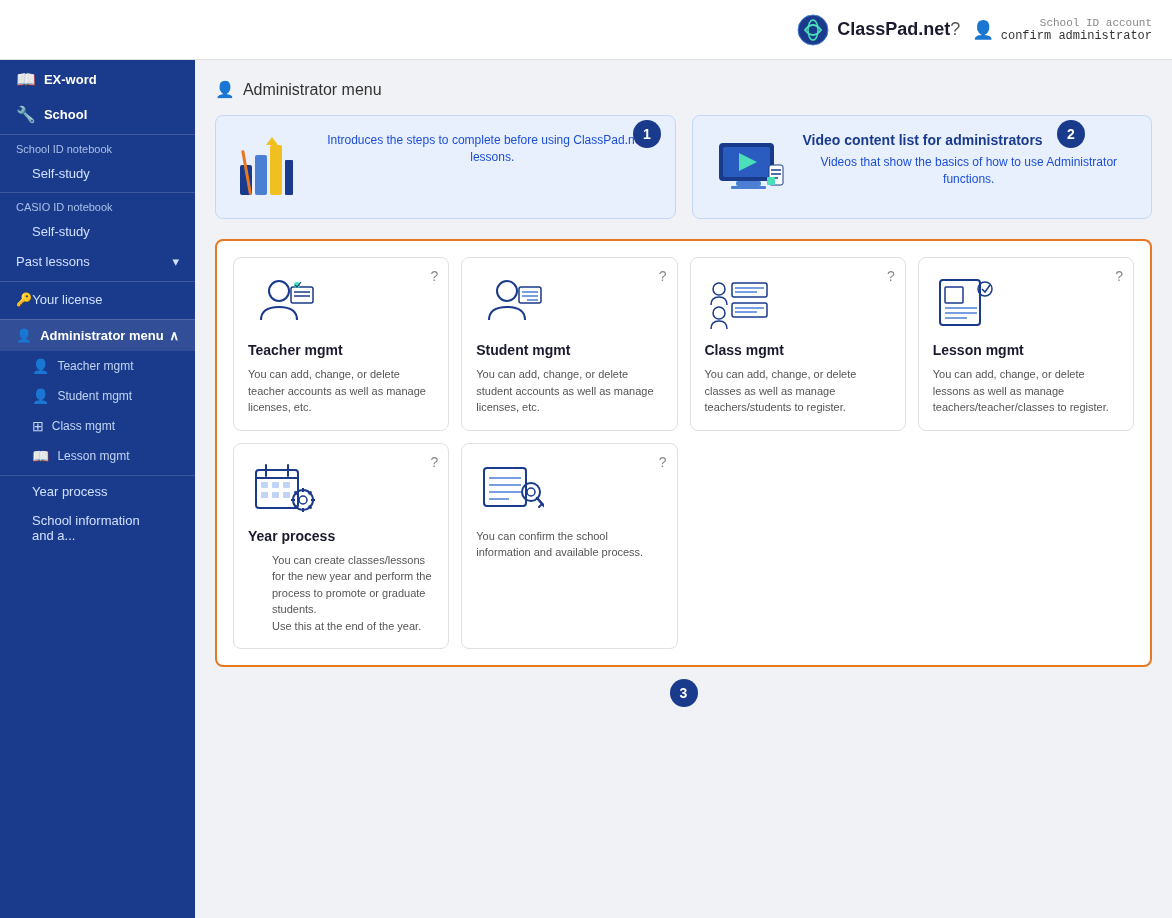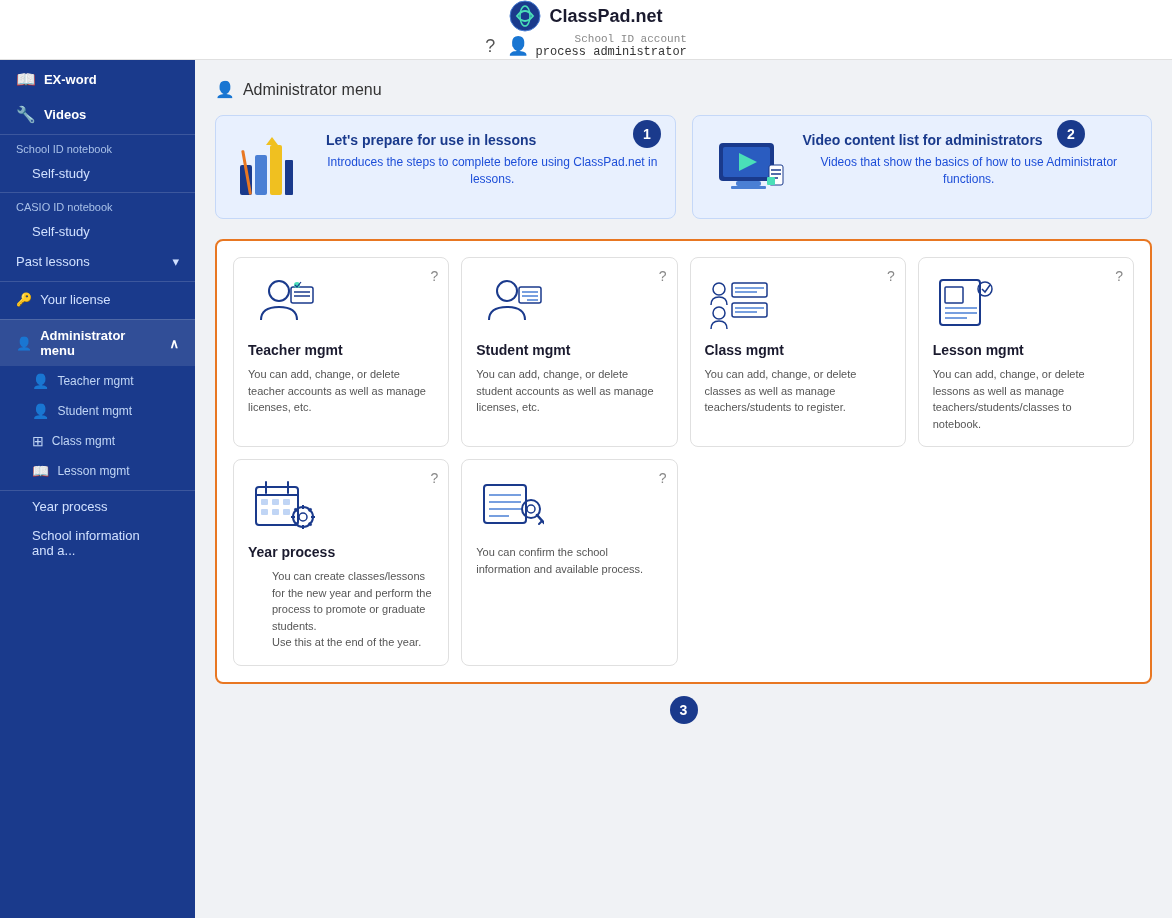--- a/index.html
+++ b/index.html
@@ -4,26 +4,25 @@
   <style>
     * { box-sizing: border-box; margin: 0; padding: 0; }
     body { font-family: 'Segoe UI', Arial, sans-serif; background: #f0f2f5; display: flex; flex-direction: column; height: 918px; overflow: hidden; }
 
     
     .header {
       background: white;
       height: 60px;
       display: flex;
       align-items: center;
-      justify-content: space-between;
+      justify-content: flex-end;
       padding: 0 20px;
       border-bottom: 1px solid #e0e0e0;
       flex-shrink: 0;
       z-index: 10;
-      flex-direction: column;
     }
     .header-logo {
       display: flex;
       align-items: center;
       gap: 8px;
       font-size: 18px;
       font-weight: bold;
       color: #1a1a2e;
     }
     .logo-icon {
@@ -93,21 +92,21 @@
       border-top: 1px solid rgba(255,255,255,0.15);
       margin-top: 4px;
     }
     .sidebar-item {
       padding: 8px 16px;
       font-size: 13px;
       color: #d0e0ff;
       cursor: pointer;
       display: flex;
       align-items: center;
-      gap: 8px;
+      gap: 0;
     }
     .sidebar-item.expanded-header {
       background: rgba(255,255,255,0.1);
       color: white;
       font-weight: 600;
       justify-content: space-between;
     }
     .sidebar-sub-item {
       padding: 7px 16px 7px 32px;
       font-size: 12px;
@@ -274,38 +273,38 @@
       <ellipse cx="16" cy="16" rx="5" ry="10" fill="none" stroke="#4adfb8" stroke-width="1.5"></ellipse>
     </svg>
     <span>ClassPad.net</span>
   </div>
   <div class="header-right">
     <span class="header-help">?</span>
     <div class="header-account">
       <span class="header-account-icon">👤</span>
       <div class="account-text">
         <div class="account-label">School ID account</div>
-        <div class="account-name">process administrator</div>
+        <div class="account-name">confirm administrator</div>
       </div>
     </div>
   </div>
 </div>
 
 <div class="main-layout">
 
   <div class="sidebar">
 
     <div class="sidebar-section-header">
       <span class="icon">📖</span>
       <span>EX-word</span>
     </div>
 
     <div class="sidebar-section-header">
       <span class="icon">🔧</span>
-      <span>Videos</span>
+      <span>School</span>
     </div>
 
     <div class="sidebar-divider-label">School ID notebook</div>
     <div class="sidebar-plain">
       <span>Self-study</span>
     </div>
 
     <div class="sidebar-divider-label">CASIO ID notebook</div>
     <div class="sidebar-plain">
       <span>Self-study</span>
@@ -376,21 +375,20 @@
           <svg width="75" height="65" viewBox="0 0 75 65">
             <rect x="5" y="30" width="12" height="30" rx="2" fill="#1a3a8c"></rect>
             <rect x="20" y="20" width="12" height="40" rx="2" fill="#4a7fd4"></rect>
             <rect x="35" y="10" width="12" height="50" rx="2" fill="#f0c020"></rect>
             <rect x="50" y="25" width="8" height="35" rx="1" fill="#1a3a8c"></rect>
             <polygon points="37,2 43,10 31,10" fill="#f0c020"></polygon>
             <rect x="10" y="15" width="3" height="45" rx="1" fill="#e87722" transform="rotate(-10 11 37)"></rect>
           </svg>
         </div>
         <div class="banner-card-text">
-          <h3>Let's prepare for use in lessons</h3>
           <p>Introduces the steps to complete before using ClassPad.net in lessons.</p>
         </div>
       </div>
       <div class="banner-card">
         <div class="banner-card-img">
 
           <svg width="75" height="65" viewBox="0 0 75 65">
             <rect x="8" y="8" width="55" height="38" rx="4" fill="#1a3a8c"></rect>
             <rect x="12" y="12" width="47" height="30" rx="2" fill="#2a5cc0"></rect>
             <polygon points="28,18 28,36 46,27" fill="#4adfb8"></polygon>
@@ -477,21 +475,21 @@
               <rect x="5" y="5" width="40" height="45" rx="3" fill="none" stroke="#1a3a8c" stroke-width="2"></rect>
               <rect x="10" y="12" width="18" height="16" rx="1" fill="none" stroke="#1a3a8c" stroke-width="1.5"></rect>
               <line x1="10" y1="33" x2="42" y2="33" stroke="#4a7fd4" stroke-width="1.5"></line>
               <line x1="10" y1="38" x2="42" y2="38" stroke="#4a7fd4" stroke-width="1.5"></line>
               <line x1="10" y1="43" x2="32" y2="43" stroke="#4a7fd4" stroke-width="1.5"></line>
               <circle cx="50" cy="14" r="7" fill="none" stroke="#1a3a8c" stroke-width="1.5"></circle>
               <path d="M47 14 L50 17 L55 10" stroke="#1a3a8c" stroke-width="1.5" fill="none"></path>
             </svg>
           </div>
           <h3>Lesson mgmt</h3>
-          <p>You can add, change, or delete lessons as well as manage teachers/students/classes to notebook.</p>
+          <p>You can add, change, or delete lessons as well as manage teachers/teacher/classes to register.</p>
         </div>
 
       </div>
 
       <div class="grid-cards-bottom">
 
         <div class="mgmt-card">
           <span class="mgmt-card-help">?</span>
           <div class="mgmt-card-icon">
             <svg width="65" height="55" viewBox="0 0 65 55">

